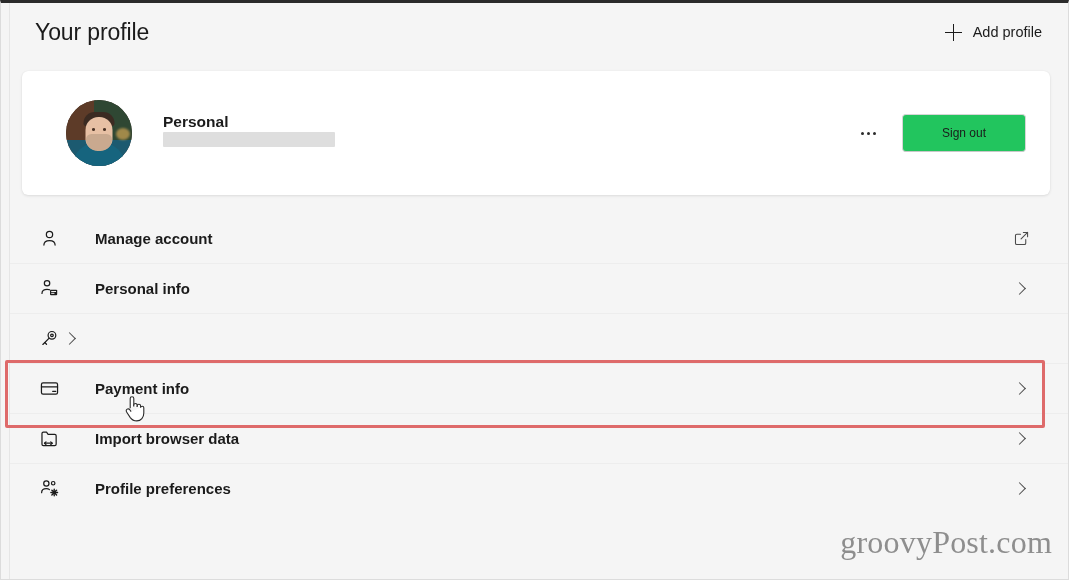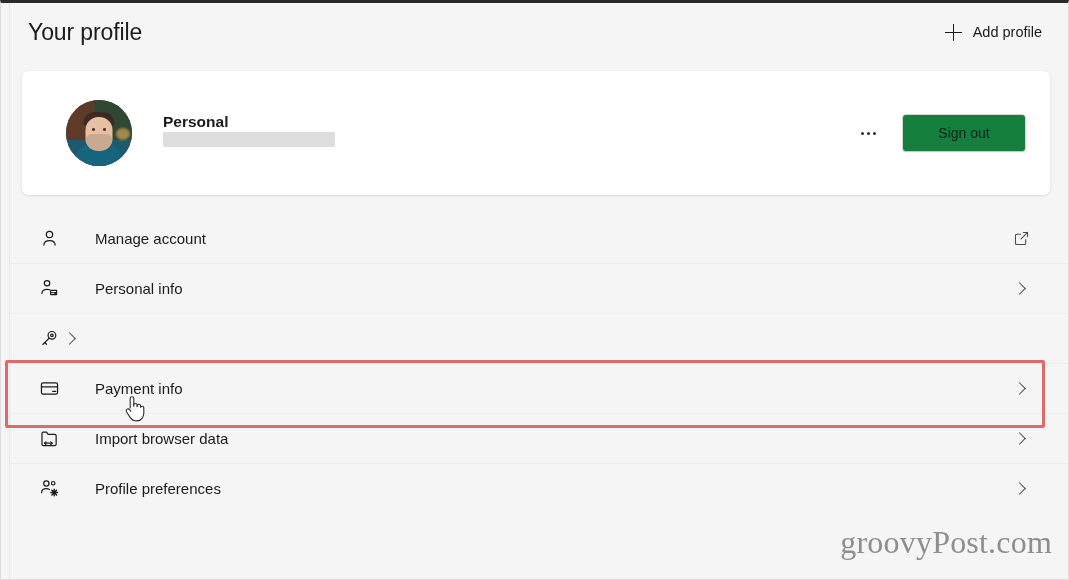--- a/index.html
+++ b/index.html
@@ -32,21 +32,21 @@
     content: "";
     position: absolute;
     left: 8px; top: 0; bottom: 0;
     width: 1px;
     background: #e6e6e6;
   }
 
   
   .header {
     position: absolute;
-    left: 5px; right: 0; top: 3px;
+    left: 12px; right: 0; top: 3px;
     height: 52px;
     display: flex;
     align-items: center;
     justify-content: space-between;
     padding: 0 22px 0 22px;
   }
   .page-title {
     font-size: 23px;
     font-weight: 400;
     letter-spacing: -0.1px;
@@ -197,45 +197,46 @@
     border-radius: 4px;
   }
   .ellipsis-btn span {
     width: 3px; height: 3px; border-radius: 50%; background: #2b2b2b;
     display: block;
   }
   .signout-btn {
     min-width: 124px;
     height: 38px;
     padding: 0 18px;
-    background: #15803d;
+    background: #22c55e;
     border: 1px solid #d6d6d6;
     border-bottom-color: #c8c8c8;
     border-radius: 4px;
-    font-size: 14px;
+    font-size: 12px;
     font-family: inherit;
     color: #1b1b1b;
     cursor: pointer;
   }
 
   
   .settings-list {
     position: absolute;
     left: 9px;
     right: 0;
     top: 210px;
   }
   .list-item {
     position: relative;
     height: 50px;
     display: flex;
     align-items: center;
     padding: 0 36px 0 28px;
     cursor: pointer;
     border-top: 1px solid #ededed;
+    font-weight: bold;
   }
   .list-item:first-child { border-top: none; }
 
   .item-icon {
     width: 22px; height: 22px;
     flex: 0 0 auto;
     display: flex; align-items: center; justify-content: center;
     color: #1b1b1b;
   }
   .item-label {

